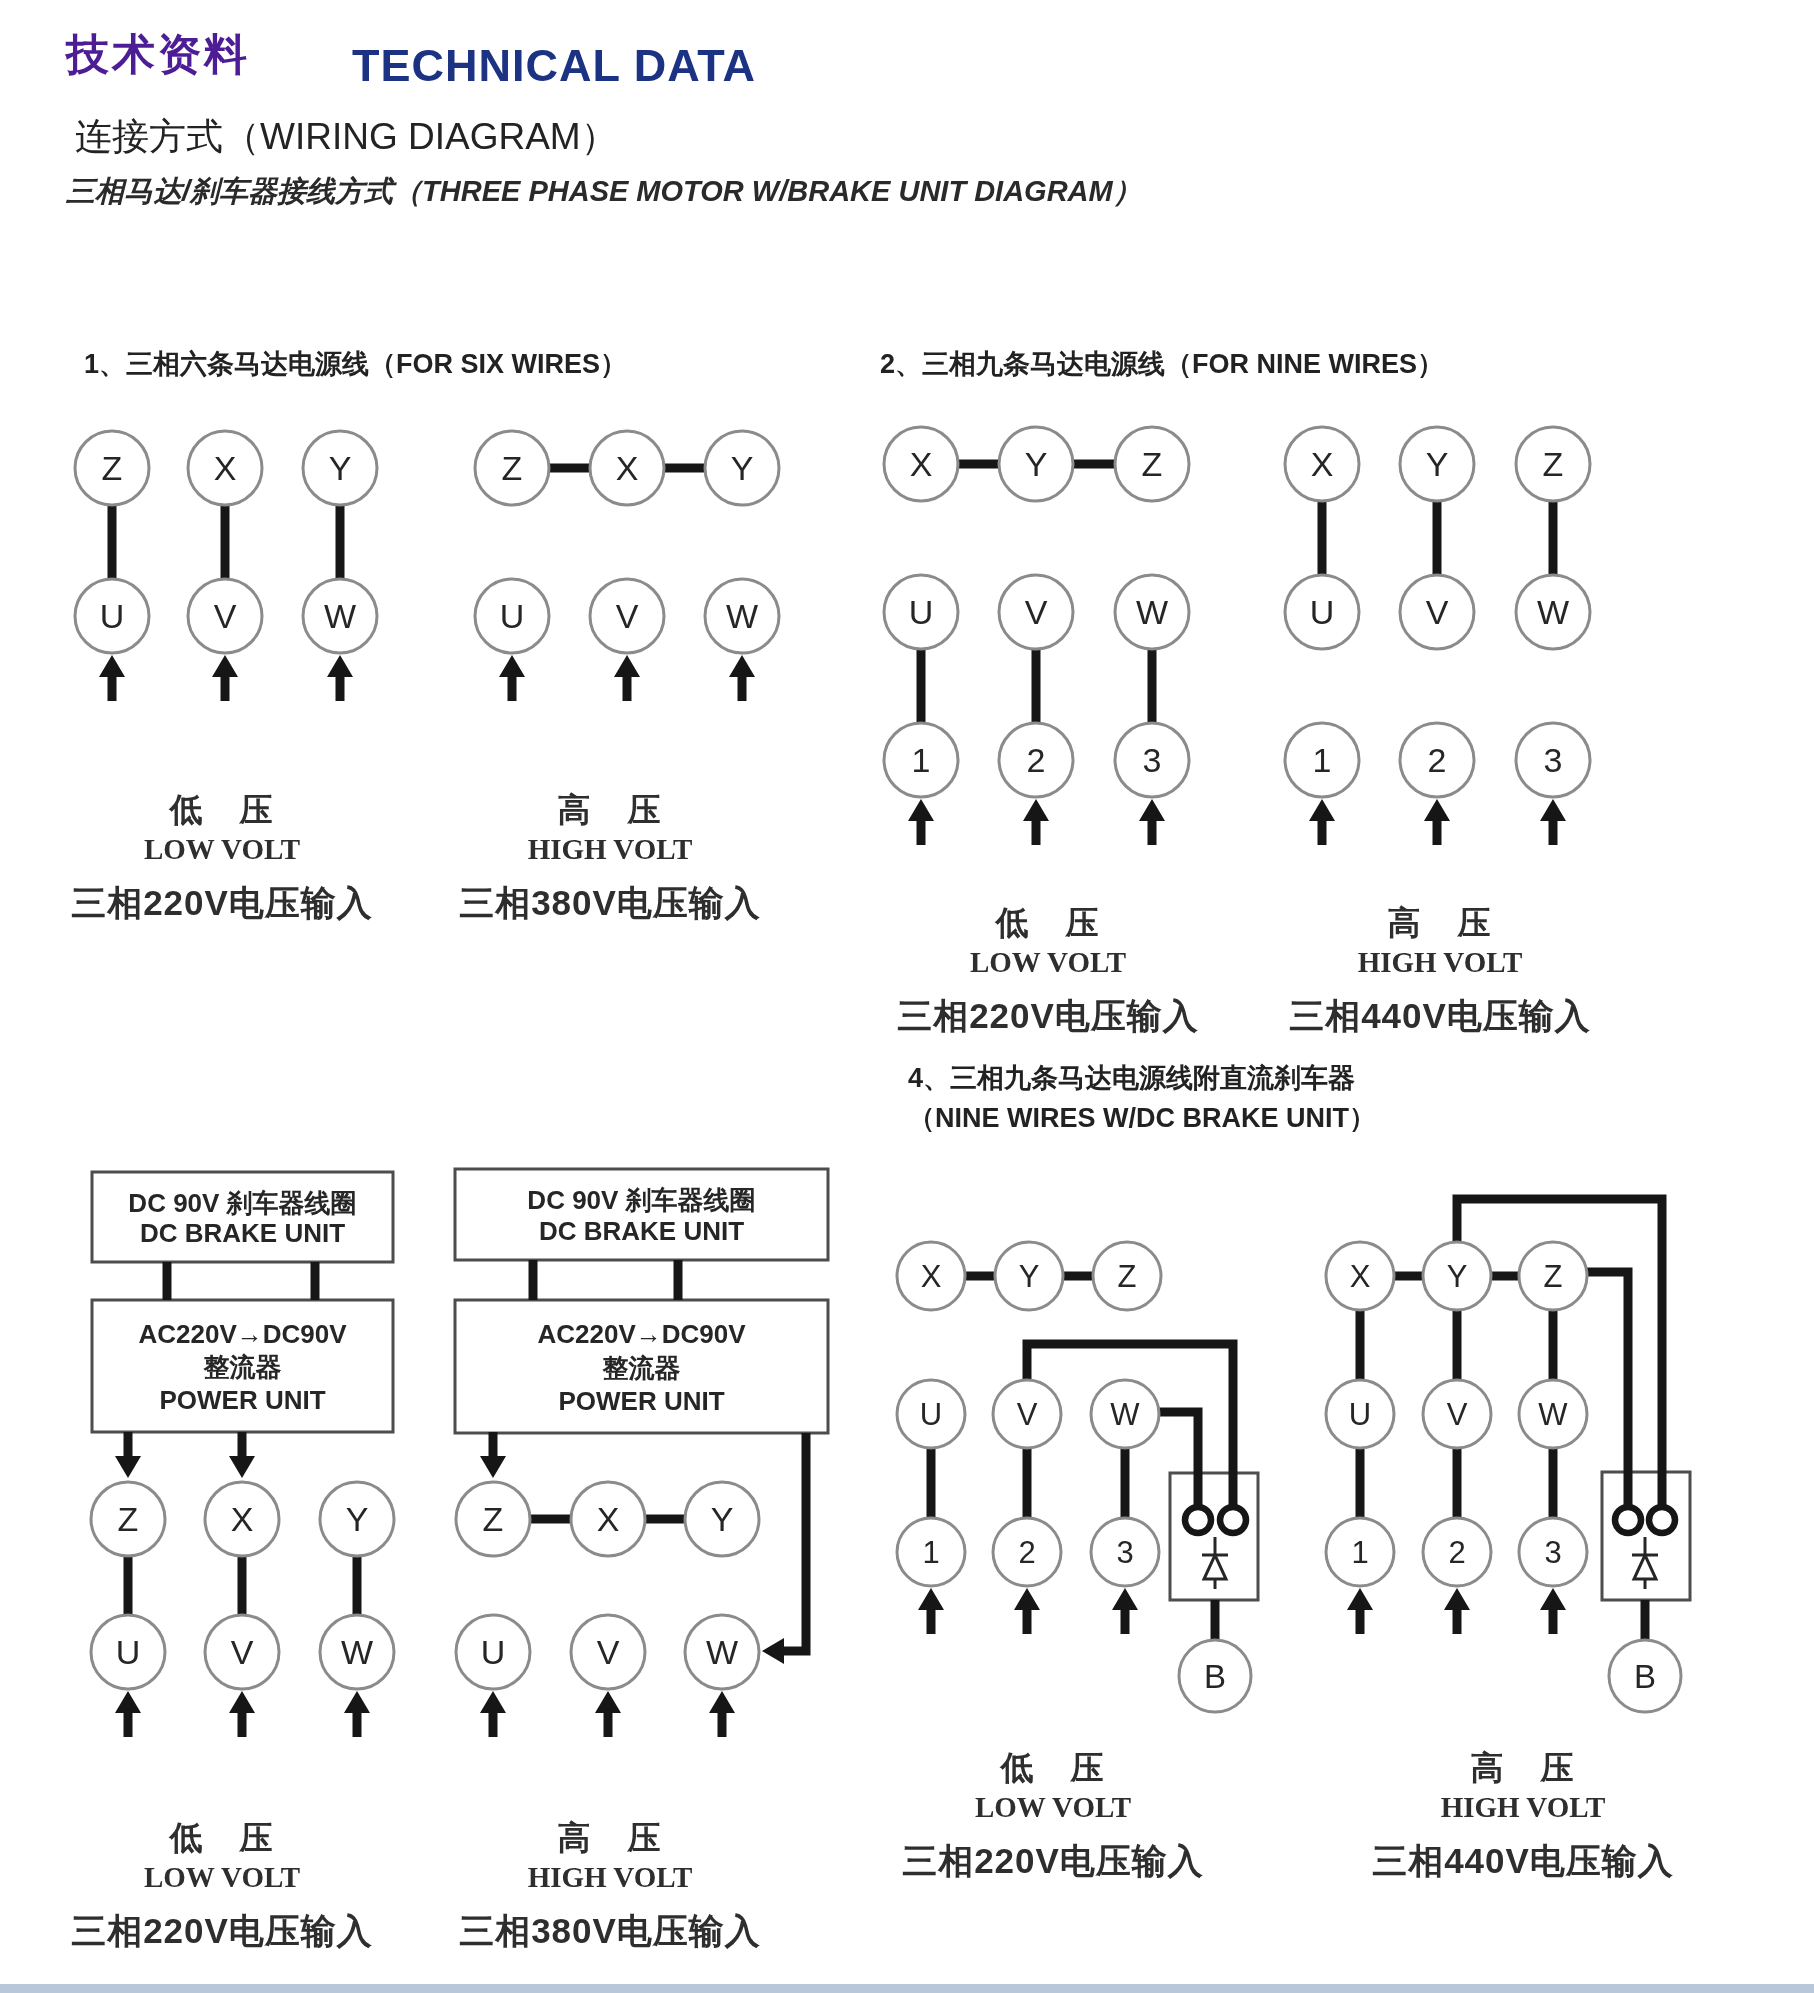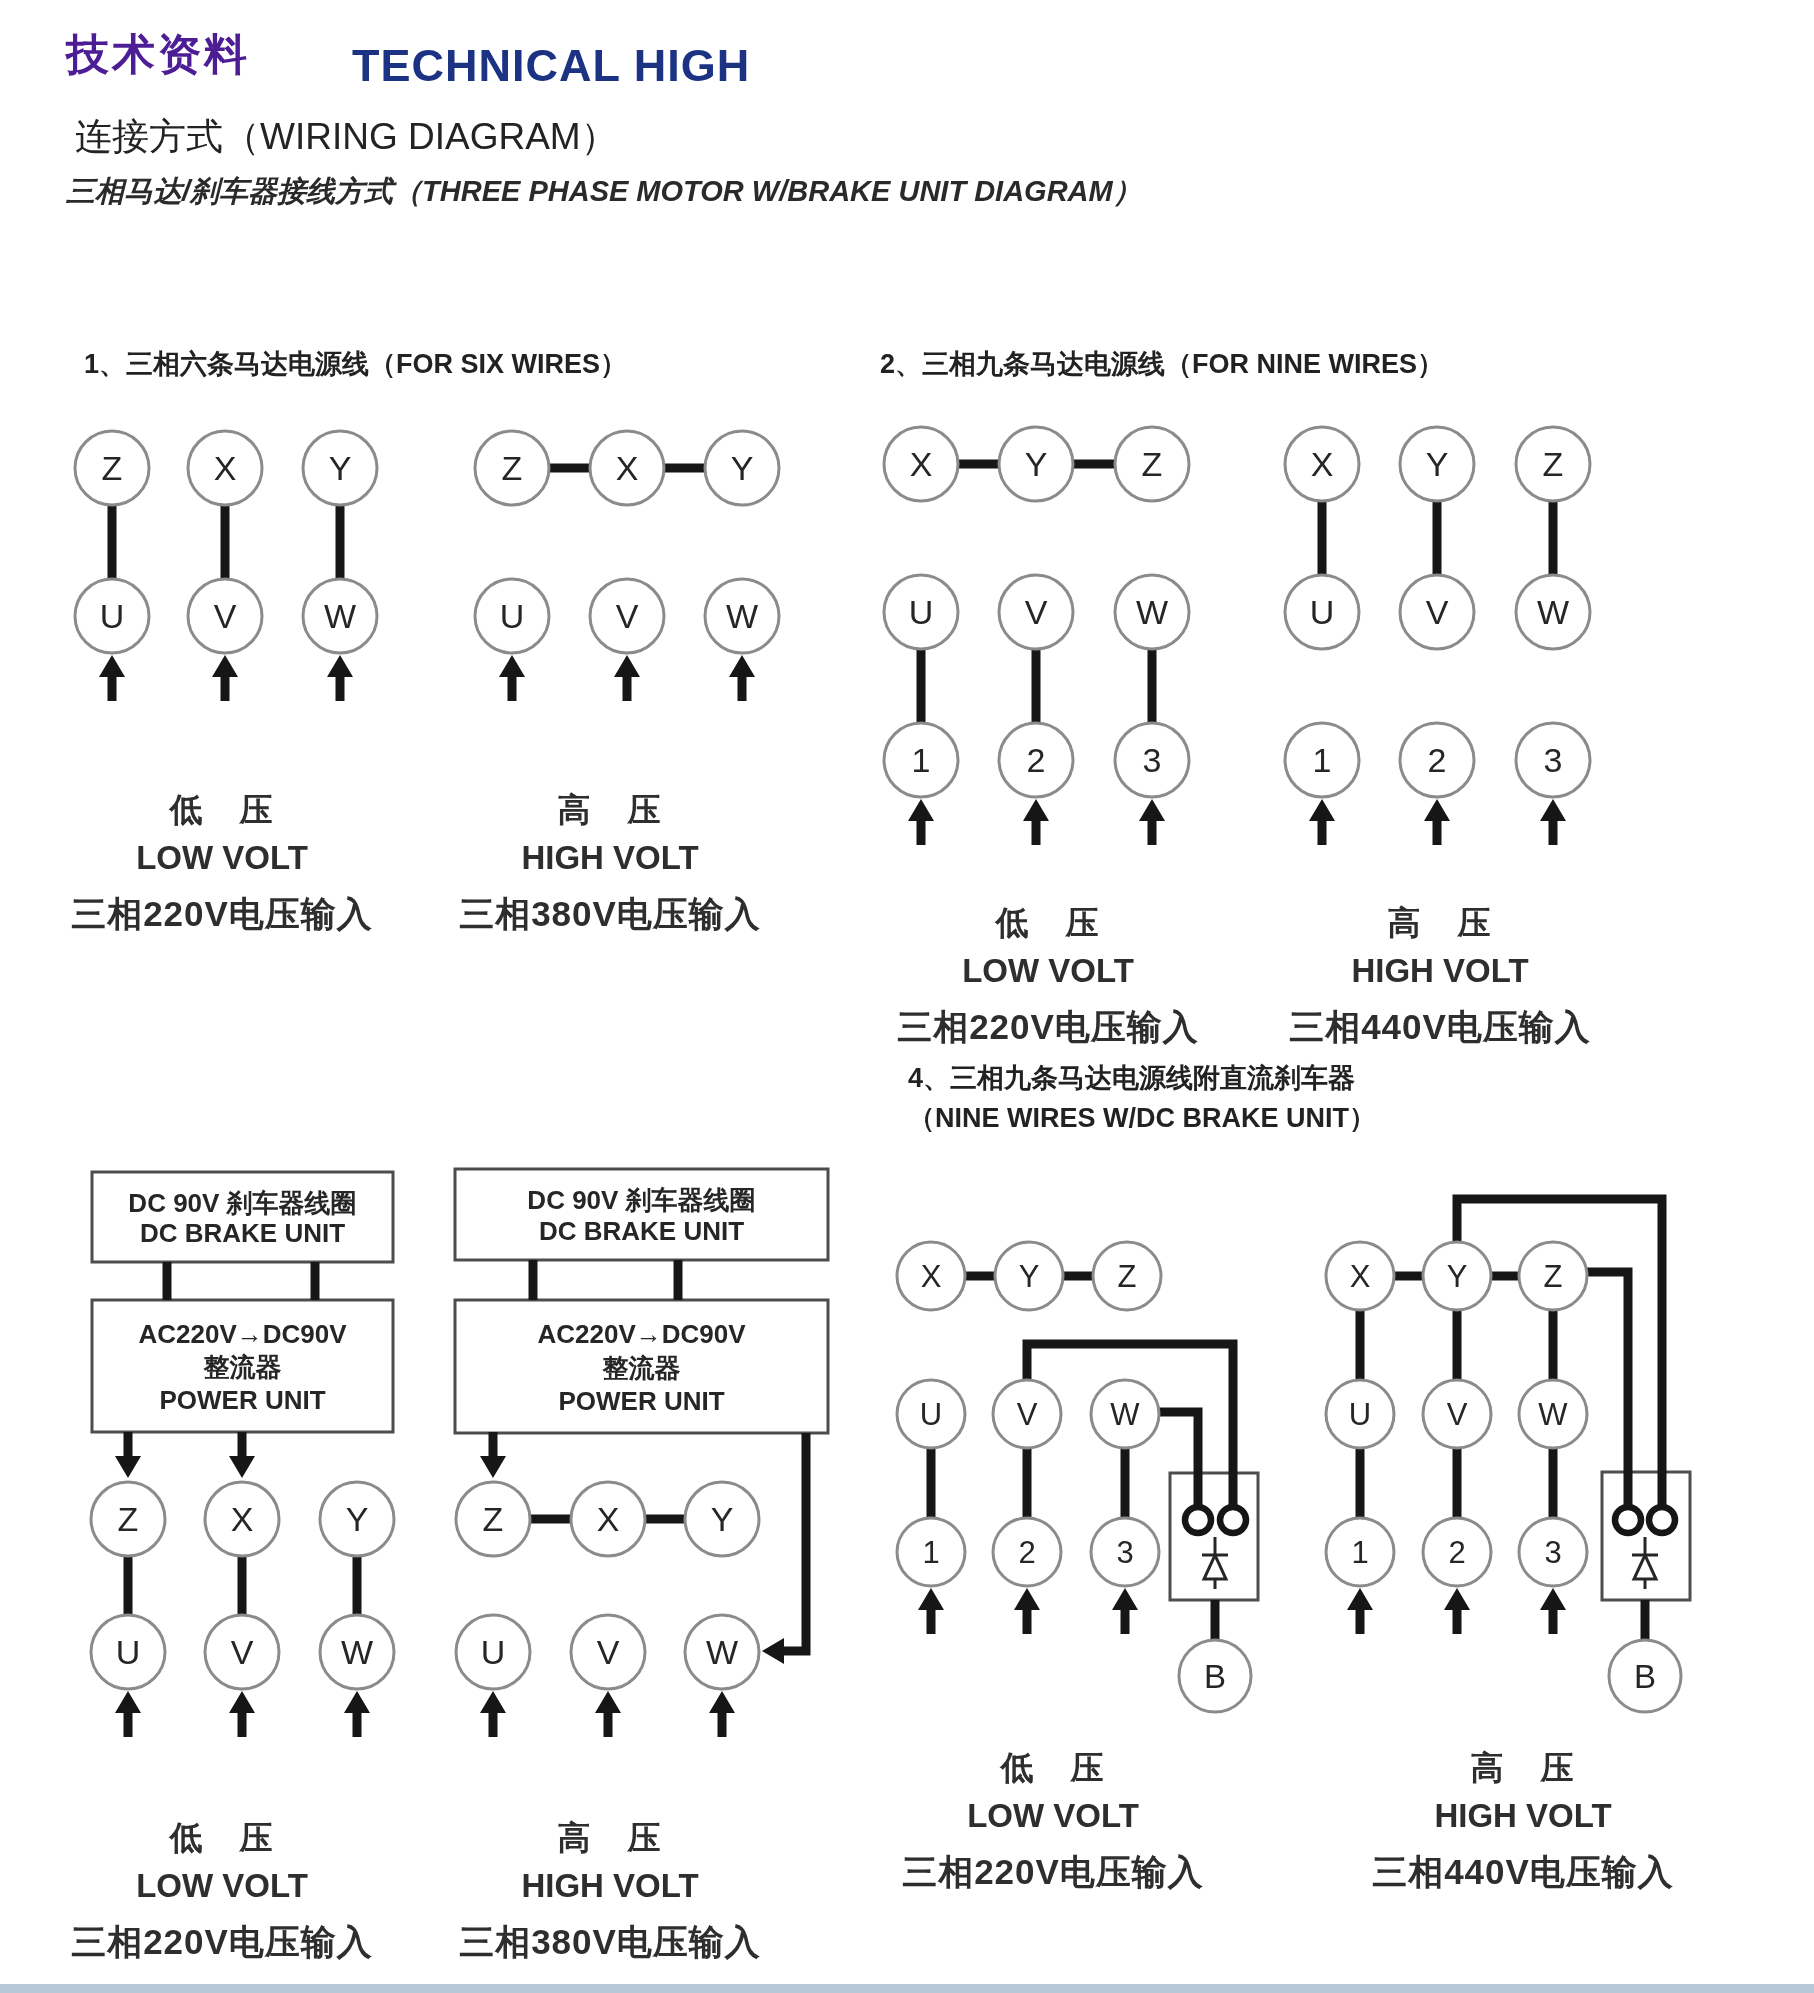--- a/index.html
+++ b/index.html
@@ -10,21 +10,21 @@
     color:#262626;
   }
   .abs{position:absolute;white-space:nowrap;}
   .title-zh{left:66px;top:26px;font-size:43px;font-weight:800;color:#4c1d95;letter-spacing:3px;}
   .title-en{left:352px;top:40px;font-size:45px;font-weight:700;color:#1c3283;letter-spacing:1px;}
   .subtitle{left:75px;top:112px;font-size:37px;font-weight:500;color:#232323;}
   .description{left:66px;top:172px;font-size:29px;font-weight:600;color:#2a2a2a;font-style:italic;}
   .sec-heading{font-size:27px;font-weight:700;color:#222;line-height:40px;}
   .vlabel{position:absolute;width:340px;text-align:center;color:#2e2e2e;}
   .v-zh{font-size:33px;font-weight:700;letter-spacing:2px;margin-top:8px;}
-  .v-en{font-size:33px;font-weight:600;margin-top:6px;}
+  .v-en{font-size:29px;font-weight:600;font-family:Liberation Serif, serif;}
   .v-input{font-size:35px;font-weight:700;margin-top:14px;letter-spacing:1px;}
   svg.fig{position:absolute;left:0;top:0;}
   svg.fig text{font-family:"Liberation Sans","DejaVu Sans",sans-serif;}
   .bottom-strip{position:absolute;left:0;bottom:0;width:100%;height:9px;background:#b9c7da;}
 </style>
 </head>
 <body>
 
 <div class="page">
 
@@ -240,21 +240,21 @@
       <path d="M 722 1691 L 709 1713 L 717.5 1713 L 717.5 1737 L 726.5 1737 L 726.5 1713 L 735 1713 Z" fill="#161616"></path>
       <path d="M 931 1588 L 918 1610 L 926.5 1610 L 926.5 1634 L 935.5 1634 L 935.5 1610 L 944 1610 Z" fill="#161616"></path>
       <path d="M 1027 1588 L 1014 1610 L 1022.5 1610 L 1022.5 1634 L 1031.5 1634 L 1031.5 1610 L 1040 1610 Z" fill="#161616"></path>
       <path d="M 1125 1588 L 1112 1610 L 1120.5 1610 L 1120.5 1634 L 1129.5 1634 L 1129.5 1610 L 1138 1610 Z" fill="#161616"></path>
       <path d="M 1360 1588 L 1347 1610 L 1355.5 1610 L 1355.5 1634 L 1364.5 1634 L 1364.5 1610 L 1373 1610 Z" fill="#161616"></path>
       <path d="M 1457 1588 L 1444 1610 L 1452.5 1610 L 1452.5 1634 L 1461.5 1634 L 1461.5 1610 L 1470 1610 Z" fill="#161616"></path>
       <path d="M 1553 1588 L 1540 1610 L 1548.5 1610 L 1548.5 1634 L 1557.5 1634 L 1557.5 1610 L 1566 1610 Z" fill="#161616"></path>
     </svg>
 
   <div class="abs title-zh">技术资料</div>
-  <div class="abs title-en">TECHNICAL HIGH</div>
+  <div class="abs title-en">TECHNICAL DATA</div>
   <div class="abs subtitle">连接方式（WIRING DIAGRAM）</div>
   <div class="abs description">三相马达/刹车器接线方式（THREE PHASE MOTOR W/BRAKE UNIT DIAGRAM）</div>
 
   <div class="abs sec-heading" style="left:84px;top:344px">1、三相六条马达电源线（FOR SIX WIRES）</div>
   <div class="abs sec-heading" style="left:880px;top:344px">2、三相九条马达电源线（FOR NINE WIRES）</div>
 
   <div class="abs sec-heading" style="left:908px;top:1058px">
     <div>4、三相九条马达电源线附直流刹车器</div>
     <div>（NINE WIRES W/DC BRAKE UNIT）</div>
   </div>

